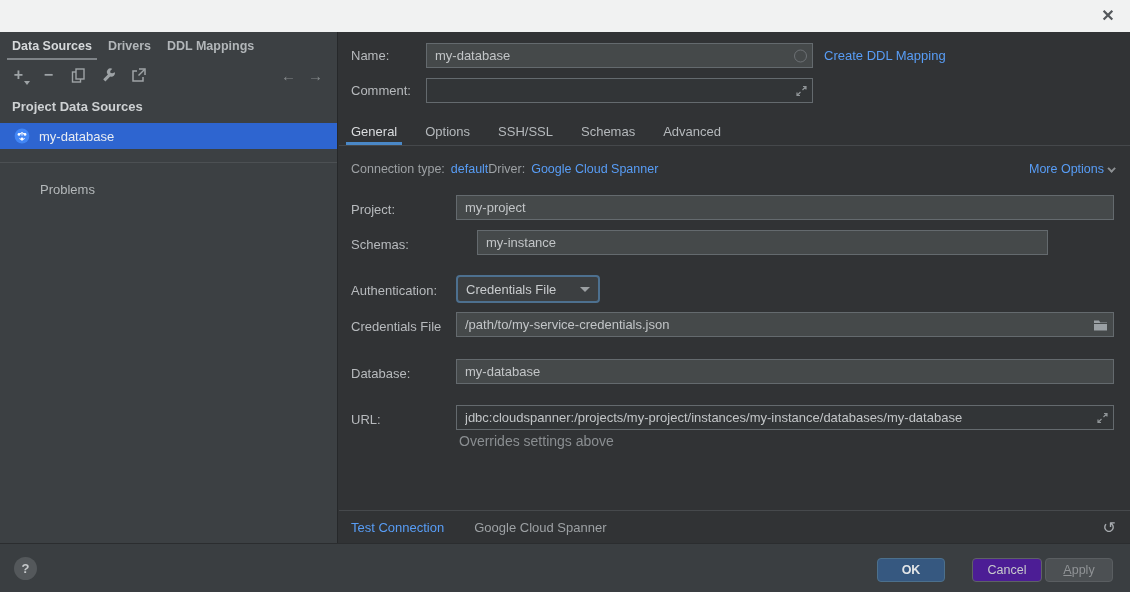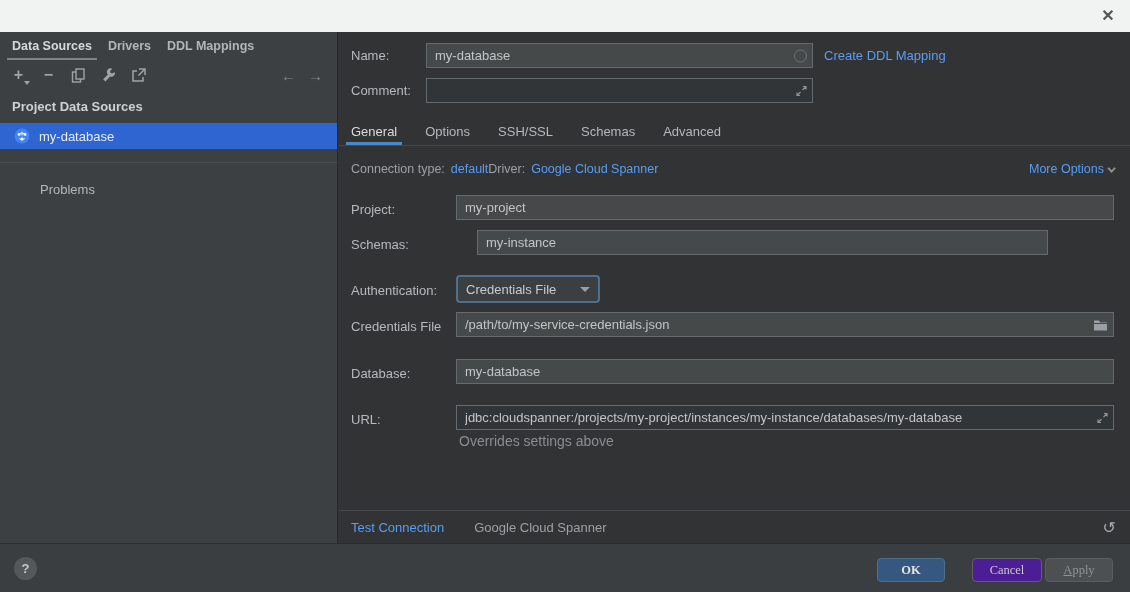--- a/index.html
+++ b/index.html
@@ -64,21 +64,21 @@
 
   .rp-footer { position:absolute; left:0; top:478px; right:0; height:33px; border-top:1px solid #46494c; display:flex; align-items:center; }
   .rp-footer .test { margin-left:12px; }
   .rp-footer .drv { margin-left:30px; color:#9da1a4; }
   .undo-icon { margin-left:auto; margin-right:14px; color:#a8acb0; font-size:16px; cursor:pointer; }
 
   
   .bottom-bar { position:absolute; left:0; top:543px; width:1130px; height:49px; background:#3a3e41; border-top:1px solid #2b2d2f; }
   .help-btn { position:absolute; left:14px; top:13px; width:23px; height:23px; border-radius:50%; background:#54585b; border:none;
               color:#c6c9cb; font-weight:700; font-size:13px; cursor:pointer; }
-  .btn { position:absolute; top:14px; height:24px; border-radius:4px; font-family:Liberation Serif, serif; font-size:12.5px;
+  .btn { position:absolute; top:14px; height:24px; border-radius:4px; font-family:Liberation Sans, sans-serif; font-size:12.5px;
          cursor:pointer; }
   .btn-ok { right:185px; width:68px; background:#365880; border:1px solid #4c708c; color:#e3e5e7; font-weight:700; }
   .btn-cancel { right:88px; width:70px; background:#4c1d95; border:1px solid #5e6265; color:#c7cacc; }
   .btn-apply { right:17px; width:68px; background:#4c5053; border:1px solid #5a5e61; color:#909396; }
   .btn-apply .mnemonic { display:inline-block; }
   .btn-apply .mnemonic::first-letter { text-decoration:underline; }
 
   svg { display:block; }
 </style>
 </head>

